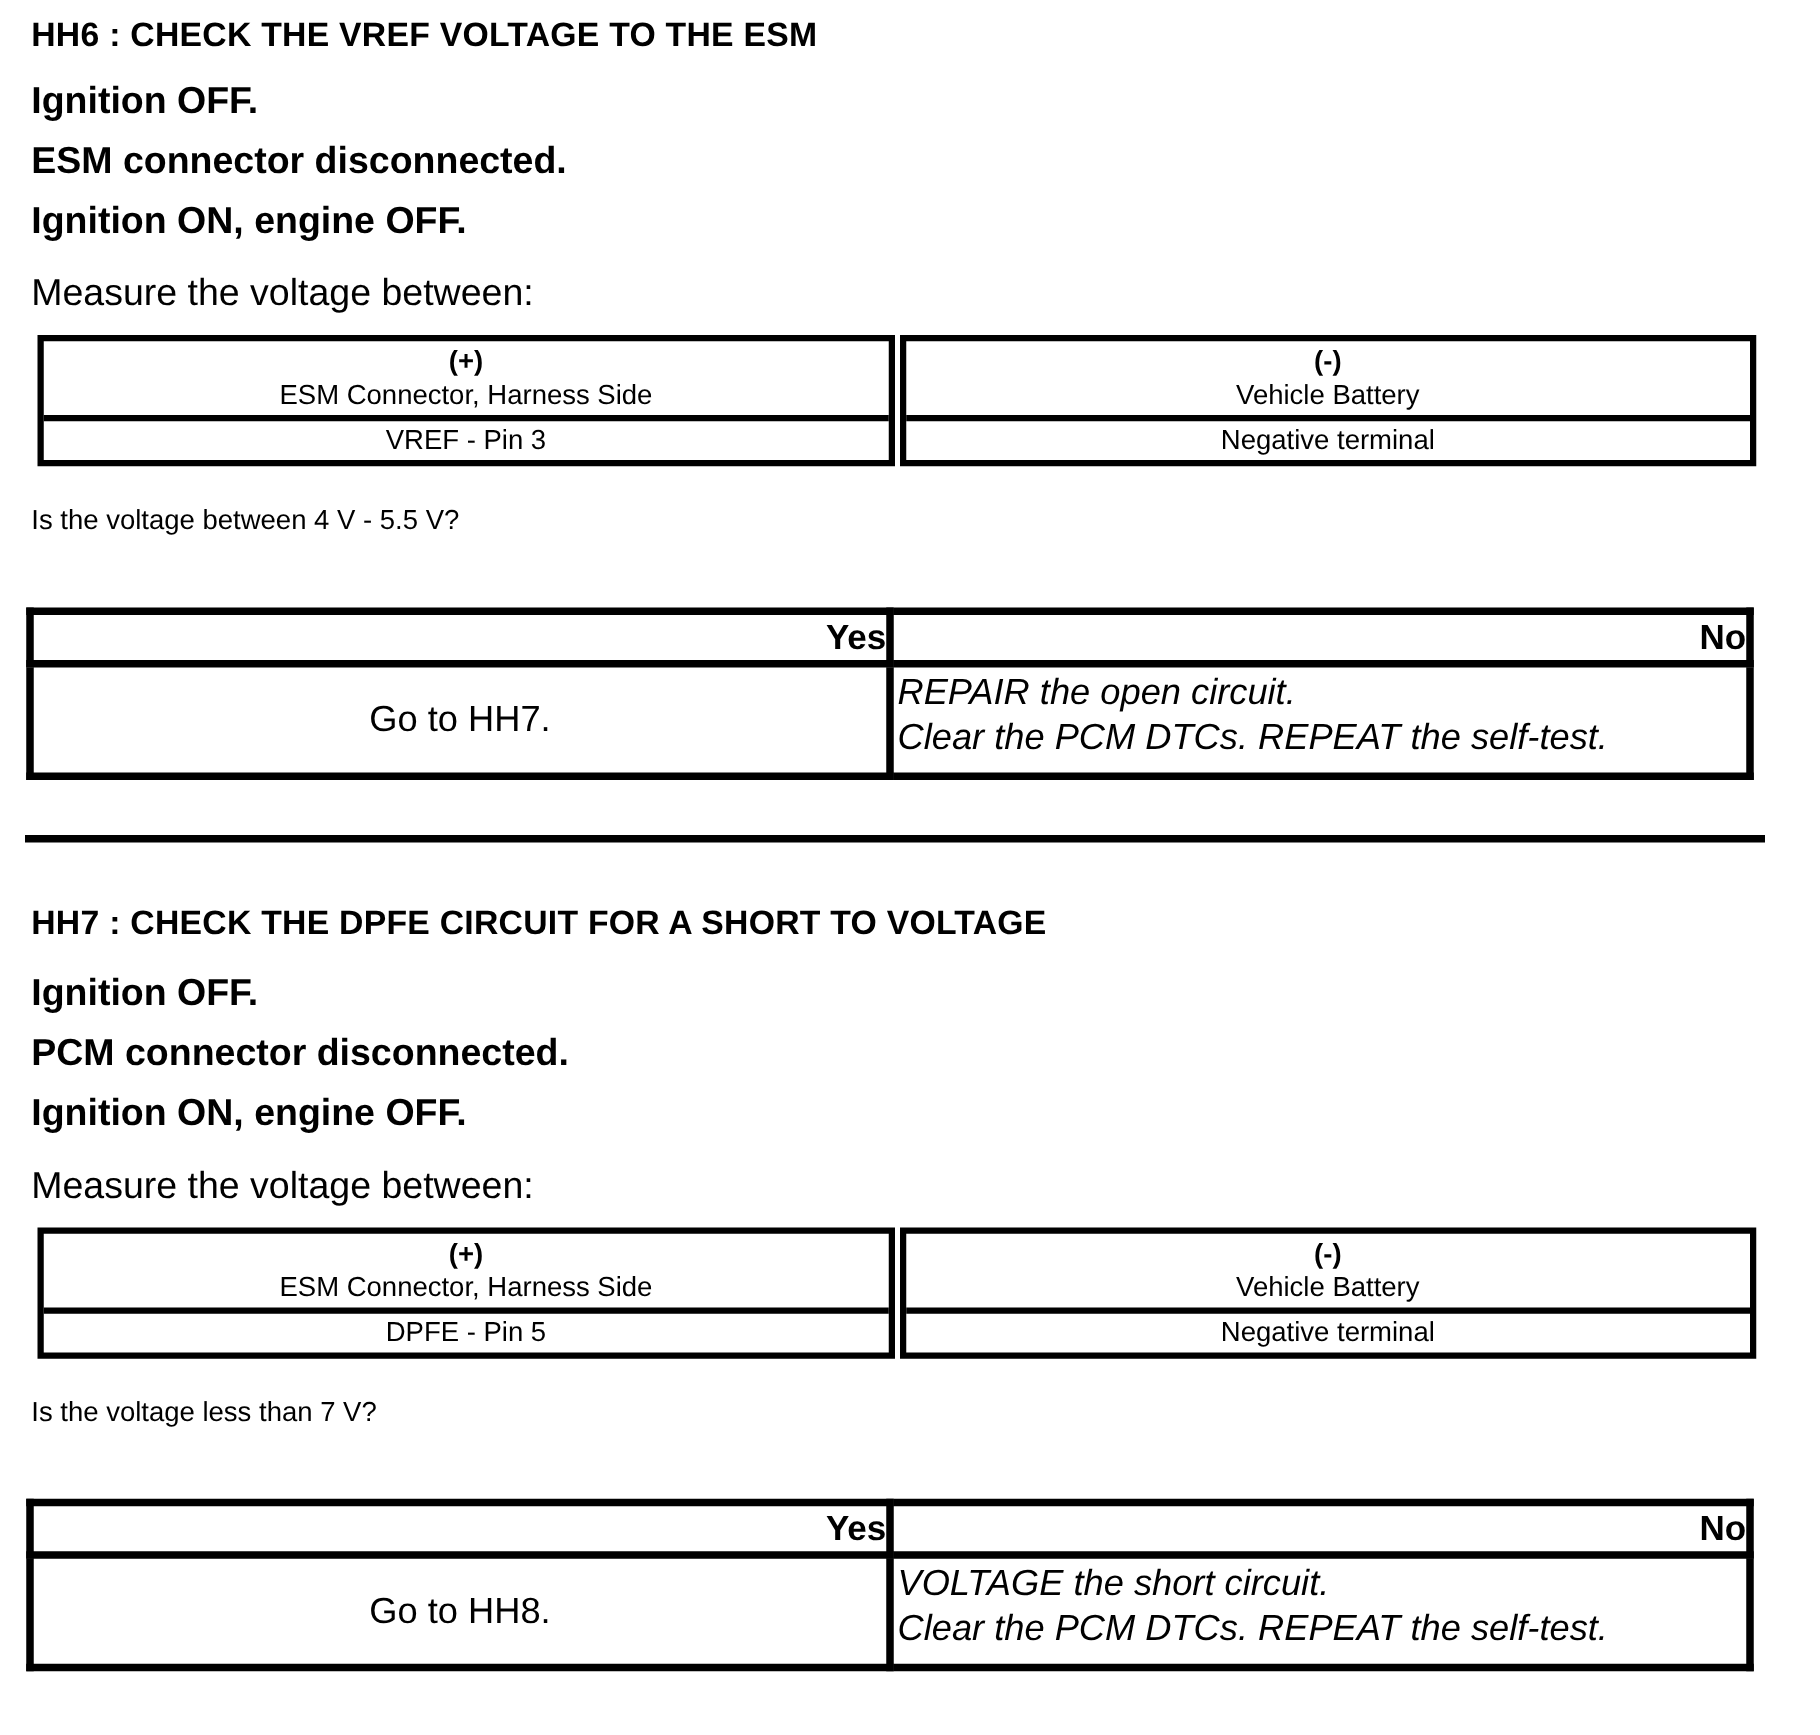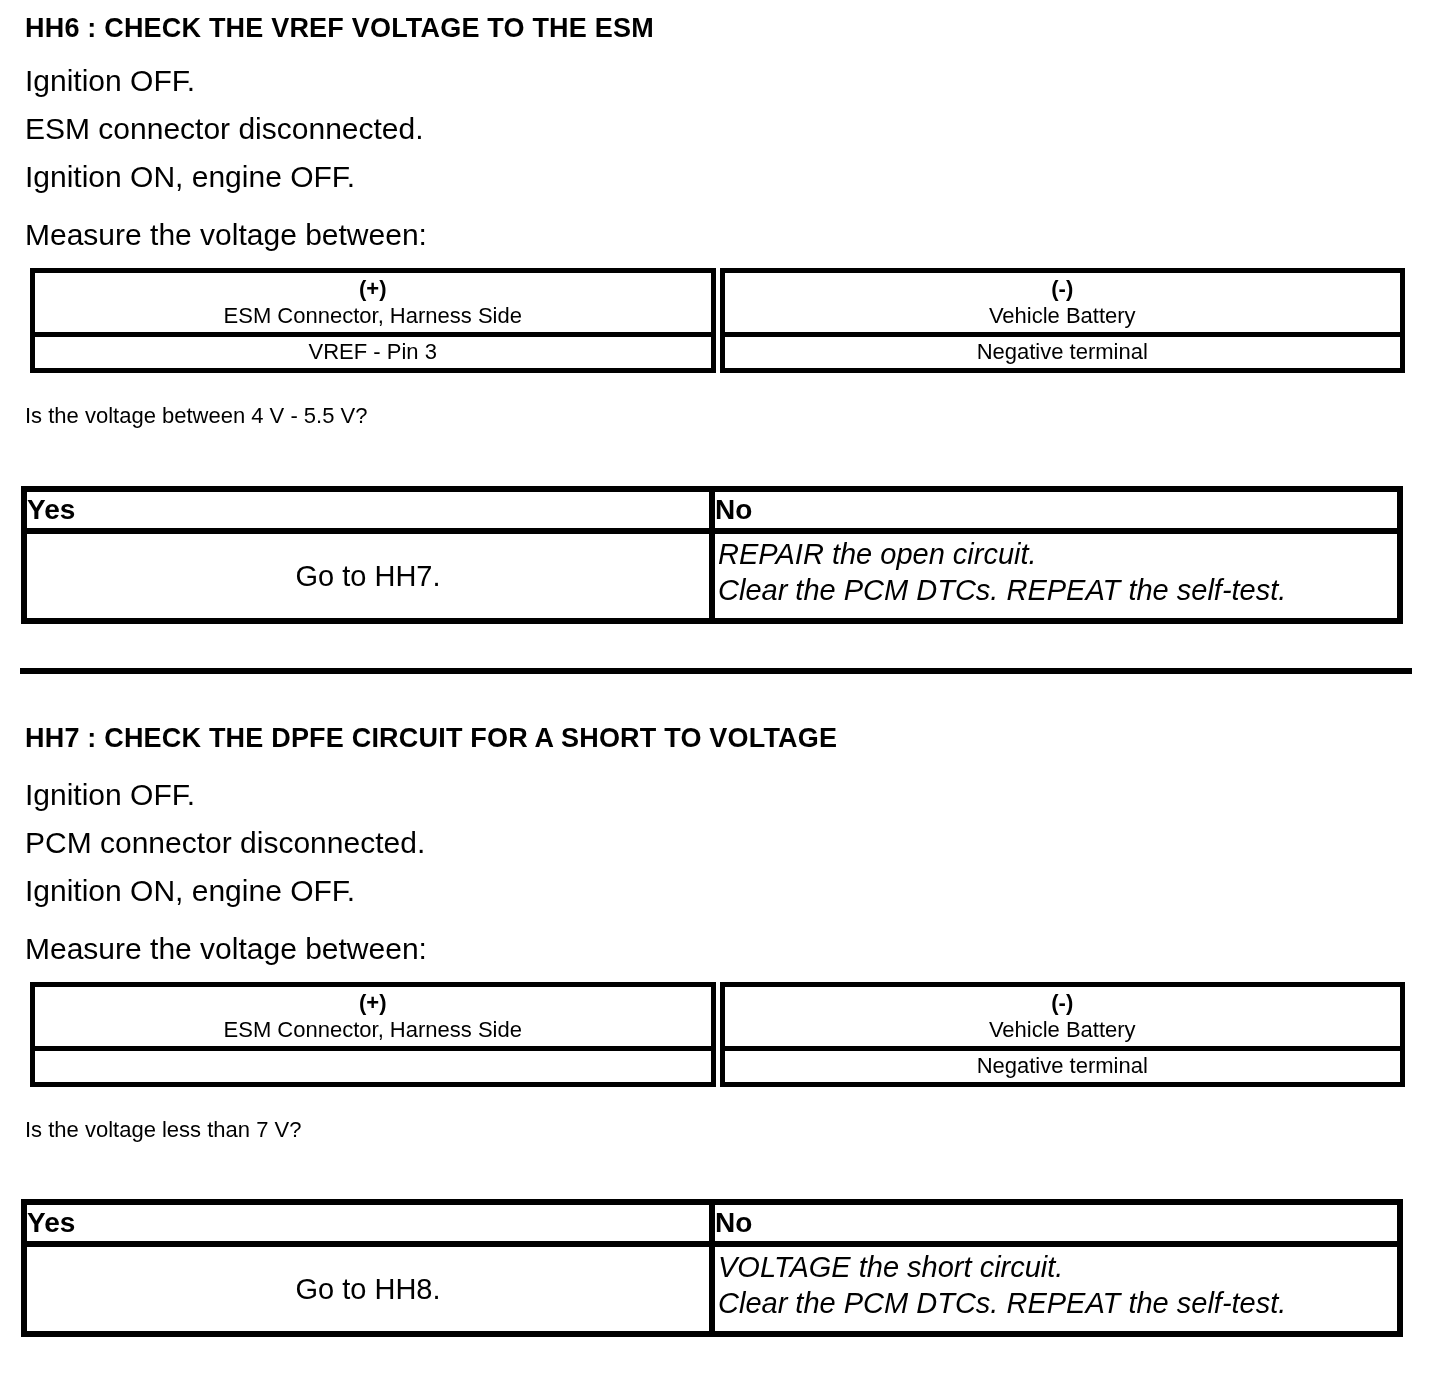--- a/index.html
+++ b/index.html
@@ -23,20 +23,21 @@
     margin: 12px 0 0 25px;
     font-size: 27px;
     font-weight: bold;
     line-height: 32px;
     letter-spacing: 0.2px;
   }
   .step-line {
     margin: 10px 16px 0 25px;
     font-size: 30px;
     line-height: 38px;
+    font-weight: bold;
   }
   .step-line.first {
     margin-top: 18px;
   }
   .measure-intro {
     margin: 20px 0 0 25px;
     font-size: 30px;
     line-height: 38px;
   }
   
@@ -82,21 +83,21 @@
     table-layout: fixed;
   }
   .result-table th,
   .result-table td {
     border: 6px solid #000000;
     font-size: 28px;
     padding: 0;
   }
   .result-table th {
     font-weight: bold;
-    text-align: left;
+    text-align: right;
     height: 36px;
     line-height: 36px;
   }
   .result-table td {
     height: 78px;
     vertical-align: middle;
   }
   .result-table td.yes-cell {
     text-align: center;
     font-size: 29px;
@@ -188,20 +189,21 @@
     <div class="step-line">Ignition ON, engine OFF.</div>
 
     <div class="measure-intro">Measure the voltage between:</div>
 
     <div class="measure-table">
       <div class="m-box">
         <div class="m-header">
           <div class="m-symbol">(+)</div>
           <div>ESM Connector, Harness Side</div>
         </div>
+        <div class="m-value">DPFE - Pin 5</div>
       </div>
       <div class="m-box">
         <div class="m-header">
           <div class="m-symbol">(-)</div>
           <div>Vehicle Battery</div>
         </div>
         <div class="m-value">Negative terminal</div>
       </div>
     </div>
 

